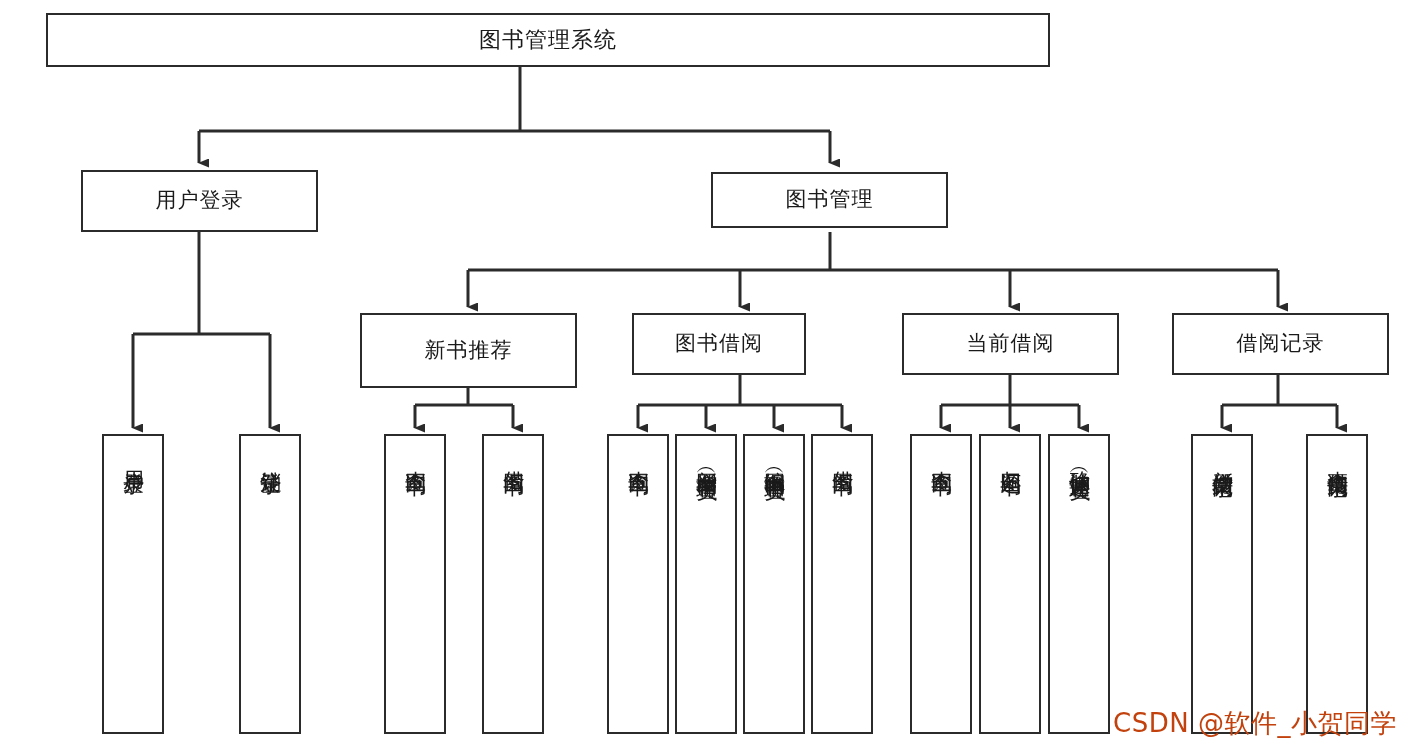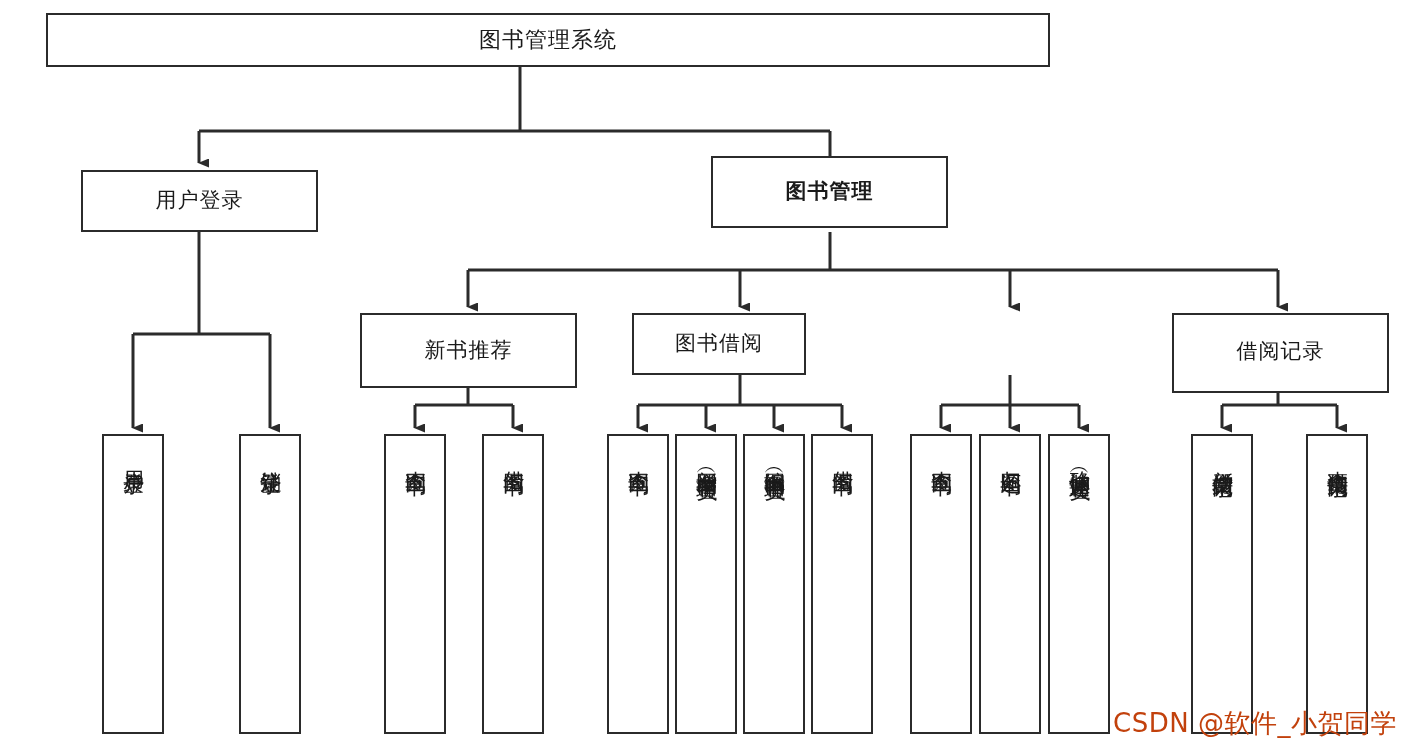--- a/index.html
+++ b/index.html
@@ -117,25 +117,26 @@
       <path d="M1278,375 L1278,405"></path>
       <path d="M1222,405 L1337,405"></path>
       <path d="M1222,405 L1222,428" marker-end="url(#arrow)"></path>
       <path d="M1337,405 L1337,428" marker-end="url(#arrow)"></path>
     </g>
   </svg>
 
   <div class="node h root" style="left:18px; top:13px; width:1004px; height:54px;margin-left:28px;">图书管理系统</div>
 
   <div class="node h" style="left:81px; top:170px; width:237px; height:62px;">用户登录</div>
-  <div class="node h" style="left:711px; top:156px; width:237px; height:72px;font-weight:bold;">图书管理</div>
+  <div class="node h" style="left:711px; top:172px; width:237px; height:56px;">图书管理</div>
 
   <div class="node h" style="left:360px; top:313px; width:217px; height:75px;">新书推荐</div>
   <div class="node h" style="left:632px; top:313px; width:174px; height:62px;">图书借阅</div>
-  <div class="node h" style="left:1172px; top:313px; width:217px; height:80px;font-family:Liberation Mono, monospace;">借阅记录</div>
+  <div class="node h" style="left:902px; top:313px; width:217px; height:62px;">当前借阅</div>
+  <div class="node h" style="left:1172px; top:313px; width:217px; height:62px;">借阅记录</div>
 
   <div class="node leaf" style="left:102px; top:434px; width:62px; height:300px;">
     <span class="vtext">用户登录</span>
   </div>
   <div class="node leaf" style="left:239px; top:434px; width:62px; height:300px;">
     <span class="vtext">注销登录</span>
   </div>
 
   <div class="node leaf" style="left:384px; top:434px; width:62px; height:300px;">
     <span class="vtext">查询图书</span>

